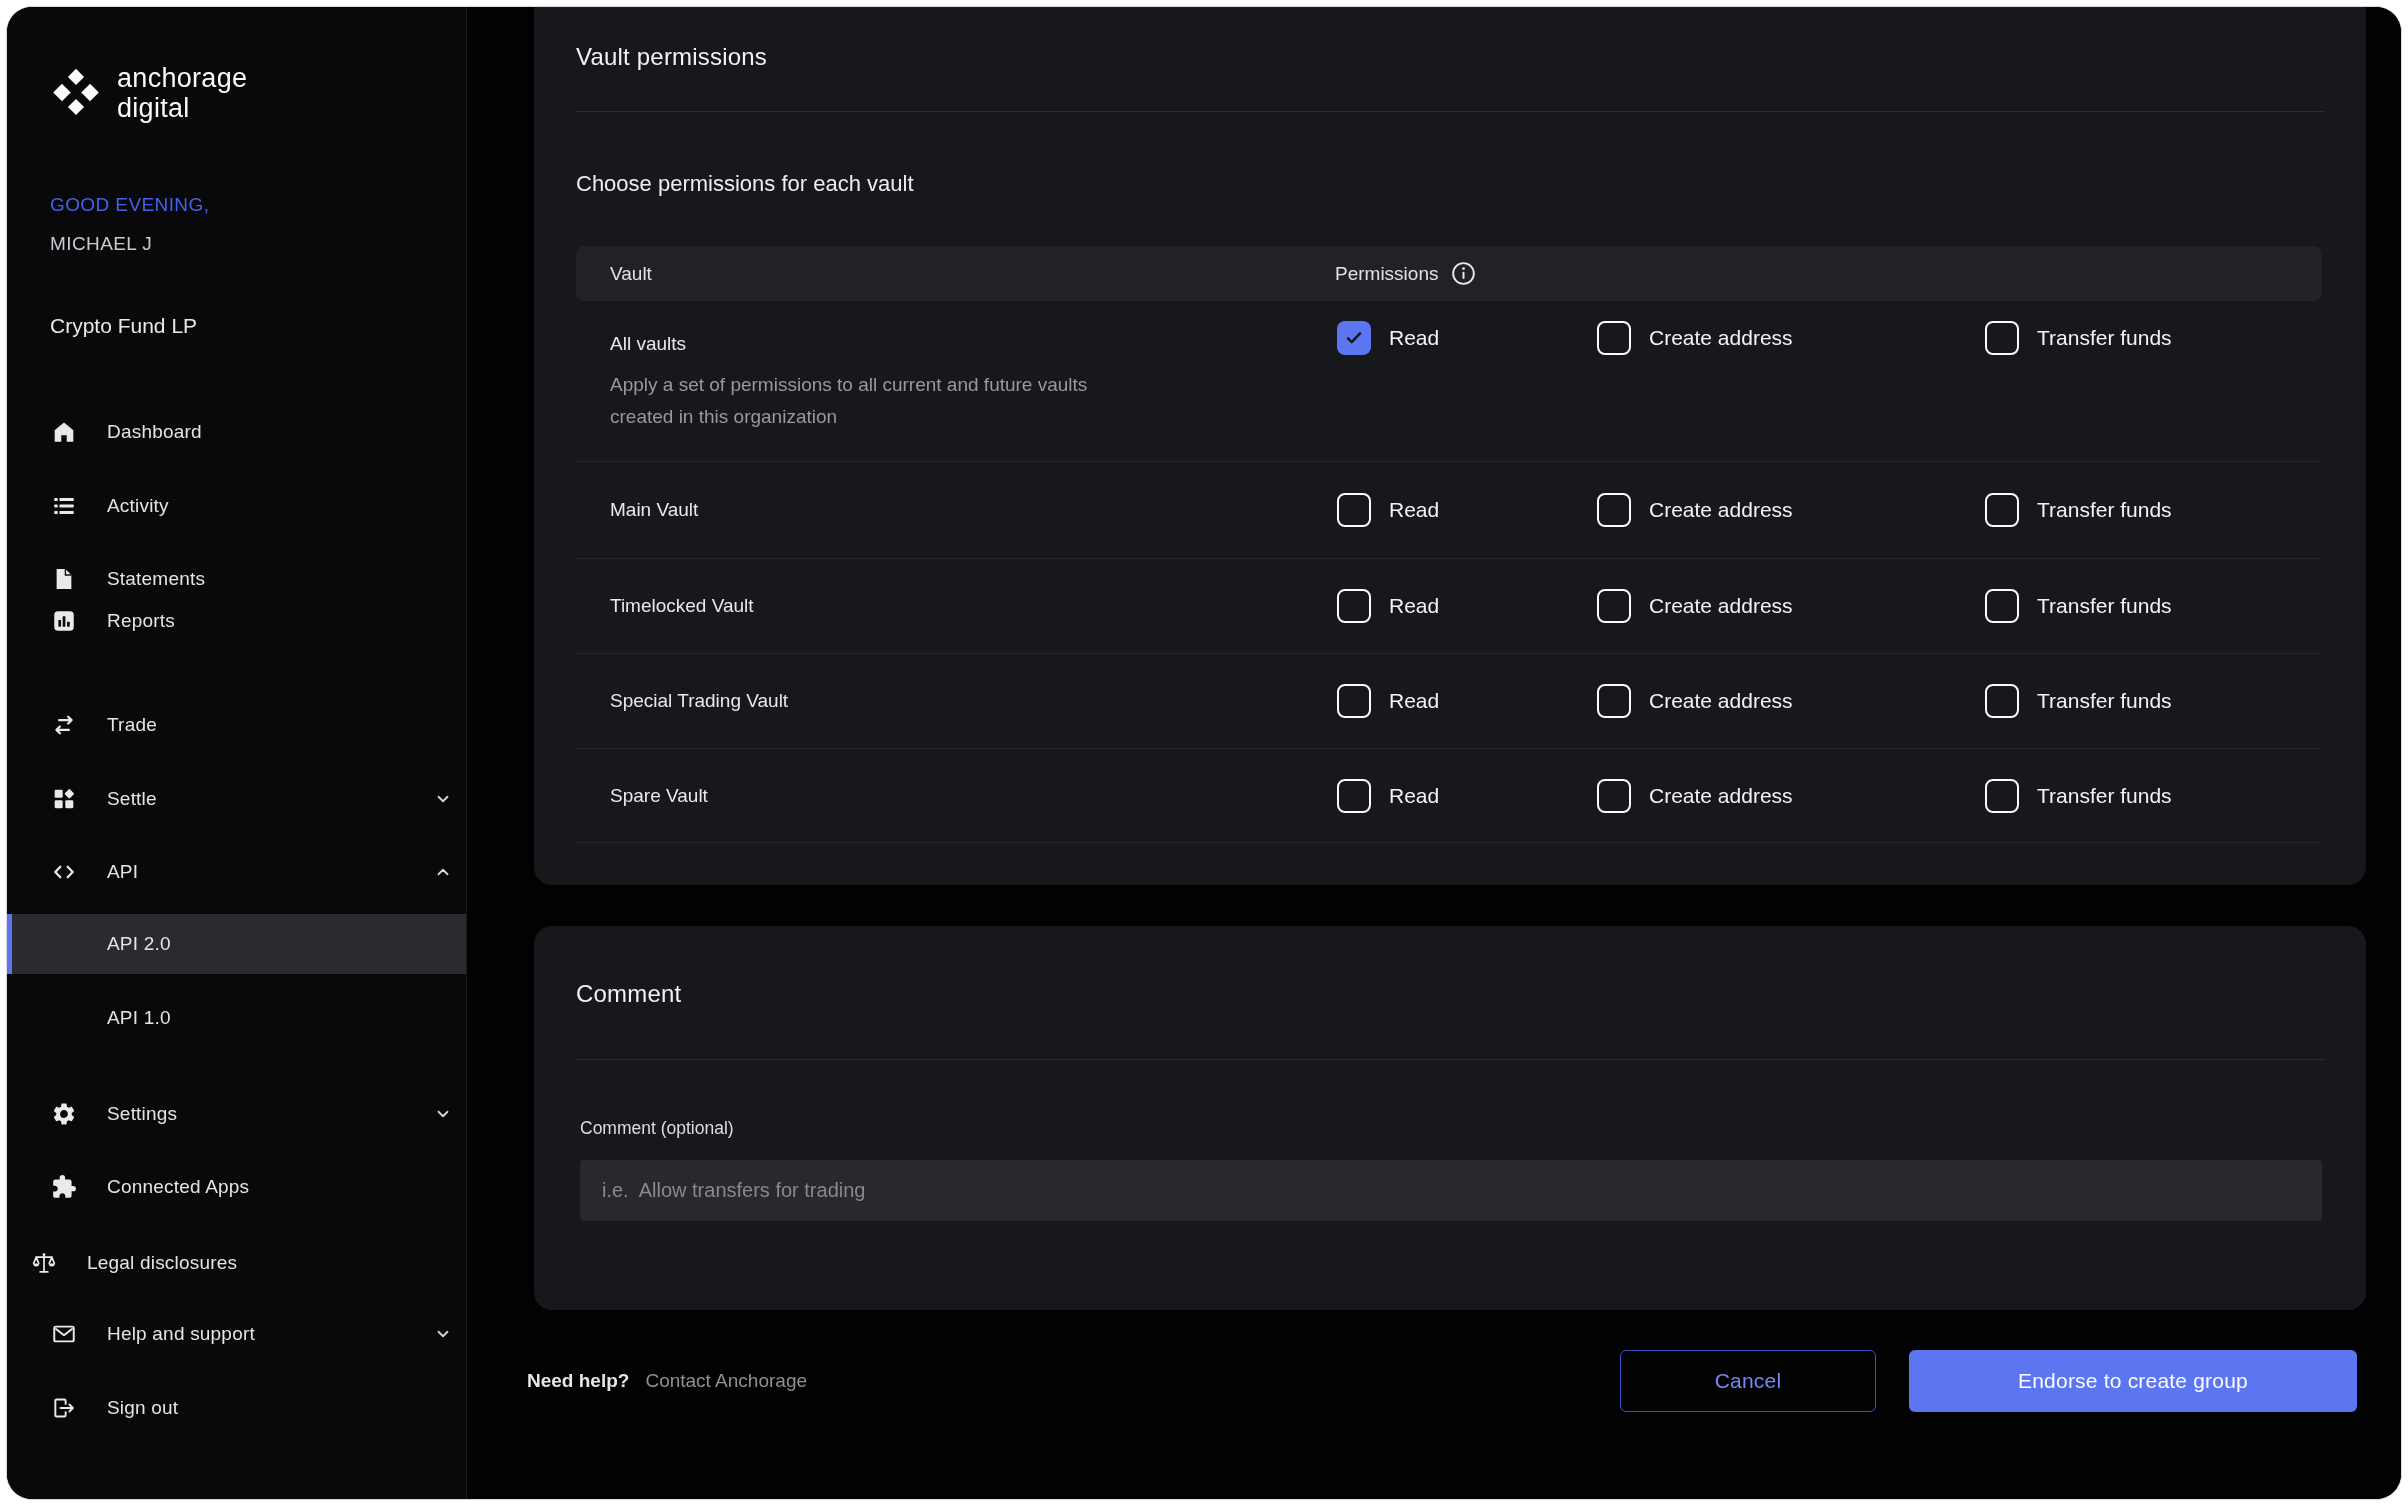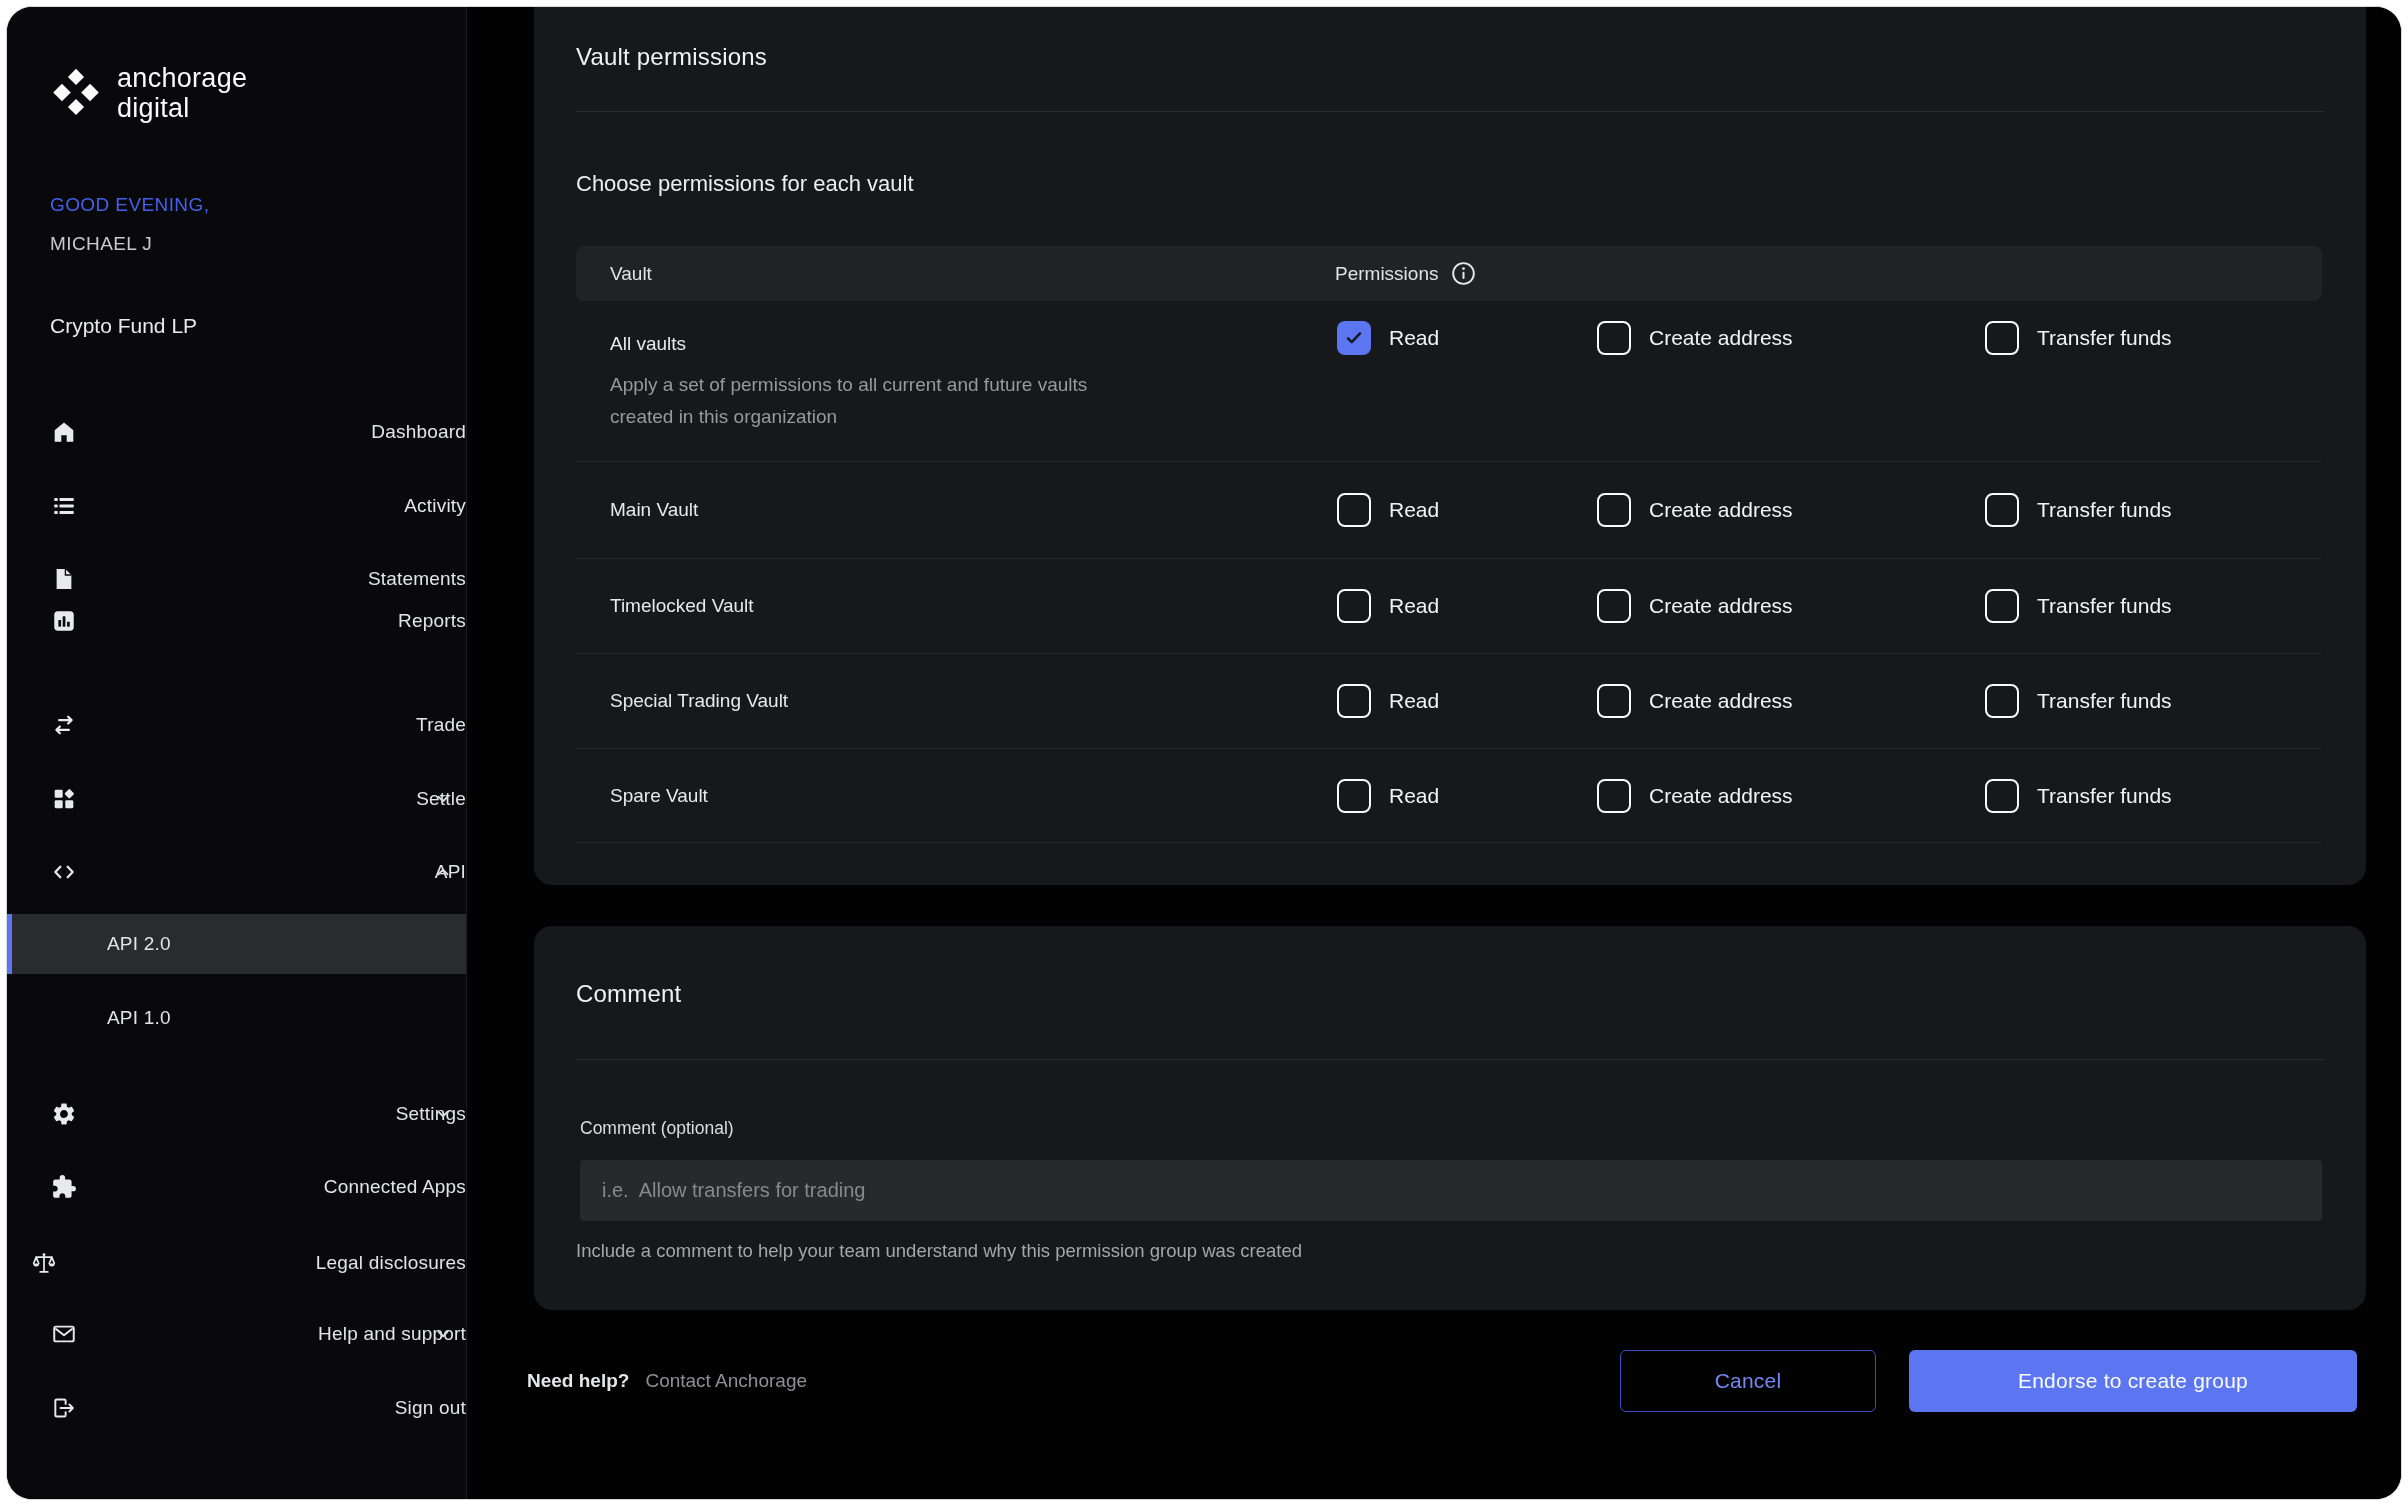--- a/index.html
+++ b/index.html
@@ -9,21 +9,21 @@
   
   .sidebar { position:absolute; left:0; top:0; bottom:0; width:460px; background:#09090b; border-right:1px solid #1b1c1f; }
   .logo { position:absolute; left:42px; top:56px; display:flex; align-items:center; gap:14px; }
   .logo-mark { width:54px; height:54px; }
   .logo-text { color:#fafafb; font-size:27px; font-weight:500; line-height:30px; letter-spacing:.3px; }
   .greeting { position:absolute; left:43px; top:178px; line-height:39px; font-size:19px; letter-spacing:.4px; }
   .greet-line { color:#4460e8; }
   .user-line { color:#c9cacd; }
   .org { position:absolute; left:43px; top:307px; color:#e9eaec; font-size:21px; }
   .nav { position:absolute; left:0; right:0; top:0; bottom:0; }
-  .nav-item { position:absolute; left:0; right:0; height:60px; display:flex; align-items:center; padding-left:44px; cursor:pointer;justify-content:space-between; }
+  .nav-item { position:absolute; left:0; right:0; height:60px; display:flex; align-items:center; padding-left:44px; cursor:pointer; }
   .nav-icon { width:26px; height:26px; display:inline-flex; margin-right:30px; flex:none; }
   .nav-icon svg { width:26px; height:26px; }
   .nav-label { color:#e3e4e6; font-size:19px; letter-spacing:.2px; white-space:nowrap; }
   .nav-item.sub { padding-left:100px; }
   .nav-item.selected { background:#2a2b2f; box-shadow:inset 5px 0 0 #5c76f1; }
   .nav-chevron { position:absolute; right:14px; width:18px; height:18px; display:inline-flex; }
   .nav-chevron svg { width:18px; height:18px; }
 
   
   .main { position:absolute; left:461px; top:0; right:0; bottom:0; background:#020203; }
@@ -353,21 +353,20 @@
             </div>
           </div>
         </div>
     </section>
 
     <section class="card card-comment">
       <h1 class="card-title">Comment</h1>
       <div class="card-divider"></div>
       <div class="comment-label">Comment (optional)</div>
       <input class="comment-input" type="text" placeholder="i.e.  Allow transfers for trading" style="">
-      <div class="comment-helper">Include a comment to help your team understand why this permission group was created</div>
     </section>
 
     <div class="footer">
       <div class="help">
         <span class="need">Need help?</span><span class="contact">Contact Anchorage</span>
       </div>
       <div class="actions">
         <button class="btn btn-cancel">Cancel</button>
         <button class="btn btn-primary">Endorse to create group</button>
       </div>

